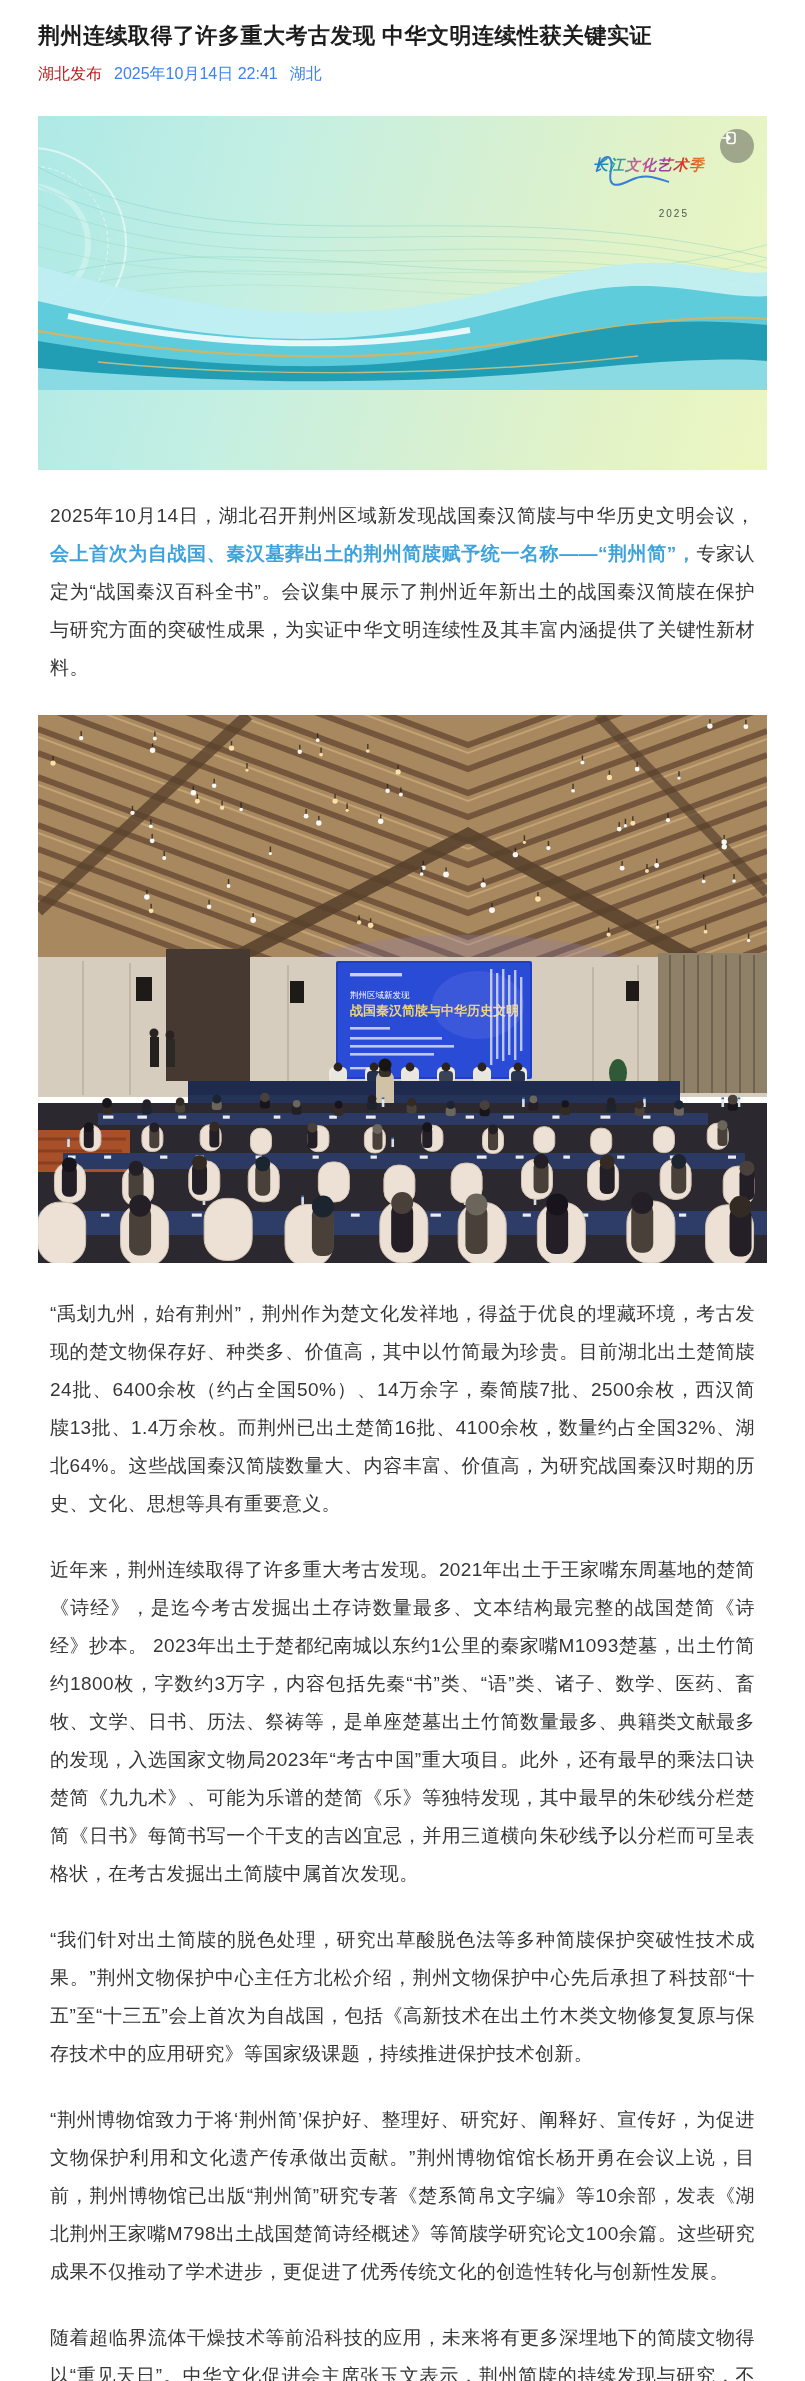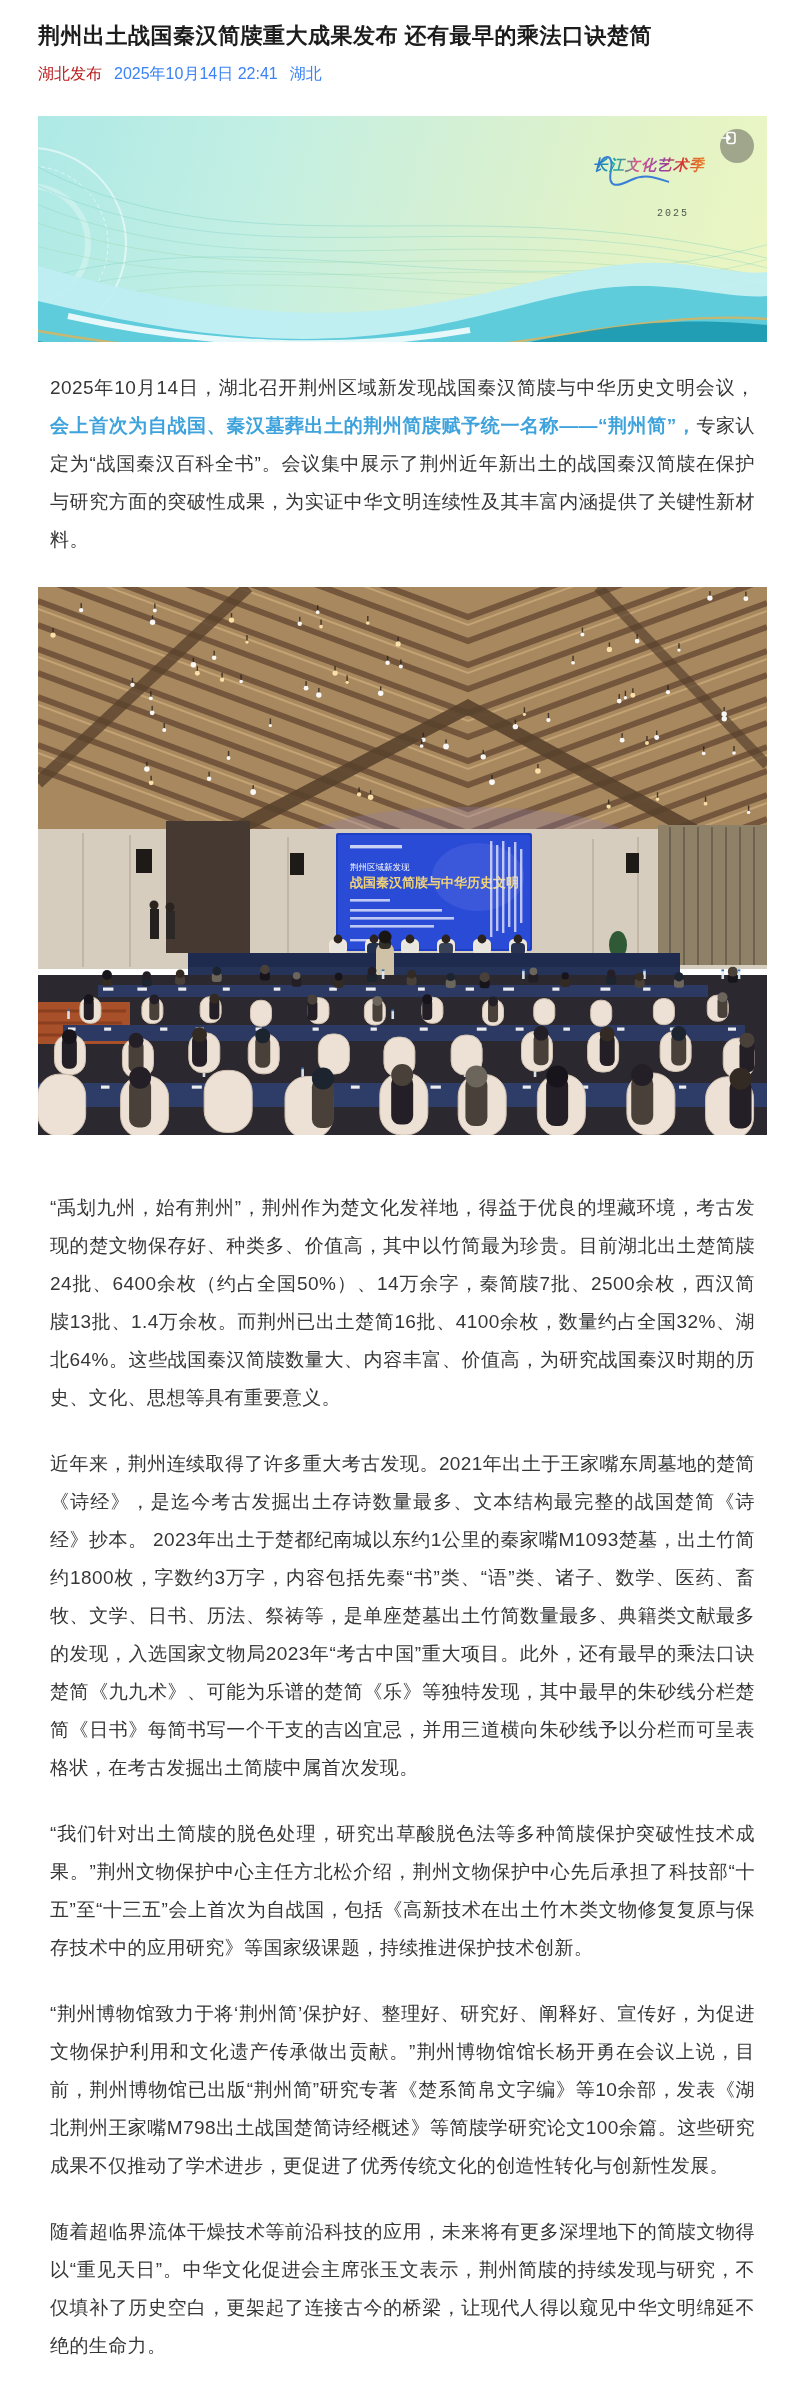--- a/index.html
+++ b/index.html
@@ -2,41 +2,41 @@
 <html><head>
 <meta charset="utf-8">
 <style>
   html,body{margin:0;padding:0;background:#fff;}
   body{width:805px;min-height:2381px;font-family:"Liberation Sans","DejaVu Sans",sans-serif;color:#363636;}
   .container{padding:20px 38px 30px;}
   h1.title{font-size:22px;line-height:1.42;font-weight:700;color:#1c1c1c;margin:0 0 13px;letter-spacing:.5px;}
   .byline{display:flex;align-items:center;gap:12px;font-size:16px;margin:0 0 31px;}
   .byline .account{color:#b91c1c;}
   .byline .meta{color:#3b82f6;}
-  .banner{position:relative;width:729px;height:226px;overflow:hidden;margin:0 0 27px;
-    background:linear-gradient(105deg,#aee9e6 0%,#c3efe3 30%,#d6f0d2 58%,#e3f3c6 80%,#ecf6c2 100%);font-family:Liberation Mono, monospace;}
+  .banner{position:relative;width:729px;height:354px;overflow:hidden;margin:0 0 27px;
+    background:linear-gradient(105deg,#aee9e6 0%,#c3efe3 30%,#d6f0d2 58%,#e3f3c6 80%,#ecf6c2 100%);}
   .banner svg{position:absolute;left:0;top:0;}
   .banner .logo{position:absolute;top:40px;right:62px;font-size:15px;font-weight:700;font-style:italic;
     background:linear-gradient(90deg,#2e6fd0,#13a89e,#e0558a,#8e44ad,#d8372a,#e78a2e);
     -webkit-background-clip:text;background-clip:text;color:transparent;letter-spacing:1px;}
   .banner .logo-year{position:absolute;top:92px;right:78px;font-size:10px;color:#4a5a4a;letter-spacing:2px;}
   .float-btn{position:absolute;top:13px;right:13px;width:34px;height:34px;border-radius:50%;
     background:rgba(70,70,70,.45);display:flex;align-items:center;justify-content:center;}
   .photo{width:729px;margin:0;}
   .caption{font-size:15px;color:#8c8c8c;margin:12px 0 0;}
   p.body-p{font-size:19px;line-height:38px;text-align:justify;margin:0 12px 28px;color:#363636;letter-spacing:.4px;}
   .hl{color:#3EA3DC;font-weight:700;}
-  figure{margin:0 0 50px;}
+  figure{margin:0 0 28px;}
 </style>
 </head>
 <body>
 
 <div class="container">
 
-  <h1 class="title">荆州出土战国秦汉简牍重大成果发布 还有最早的乘法口诀楚简</h1>
+  <h1 class="title">荆州连续取得了许多重大考古发现 中华文明连续性获关键实证</h1>
 
   <div class="byline">
     <span class="account">湖北发布</span>
     <span class="meta">2025年10月14日 22:41</span>
     <span class="meta">湖北</span>
   </div>
 
   <div class="banner">
     <svg width="729" height="274" viewBox="0 0 729 274">
 

